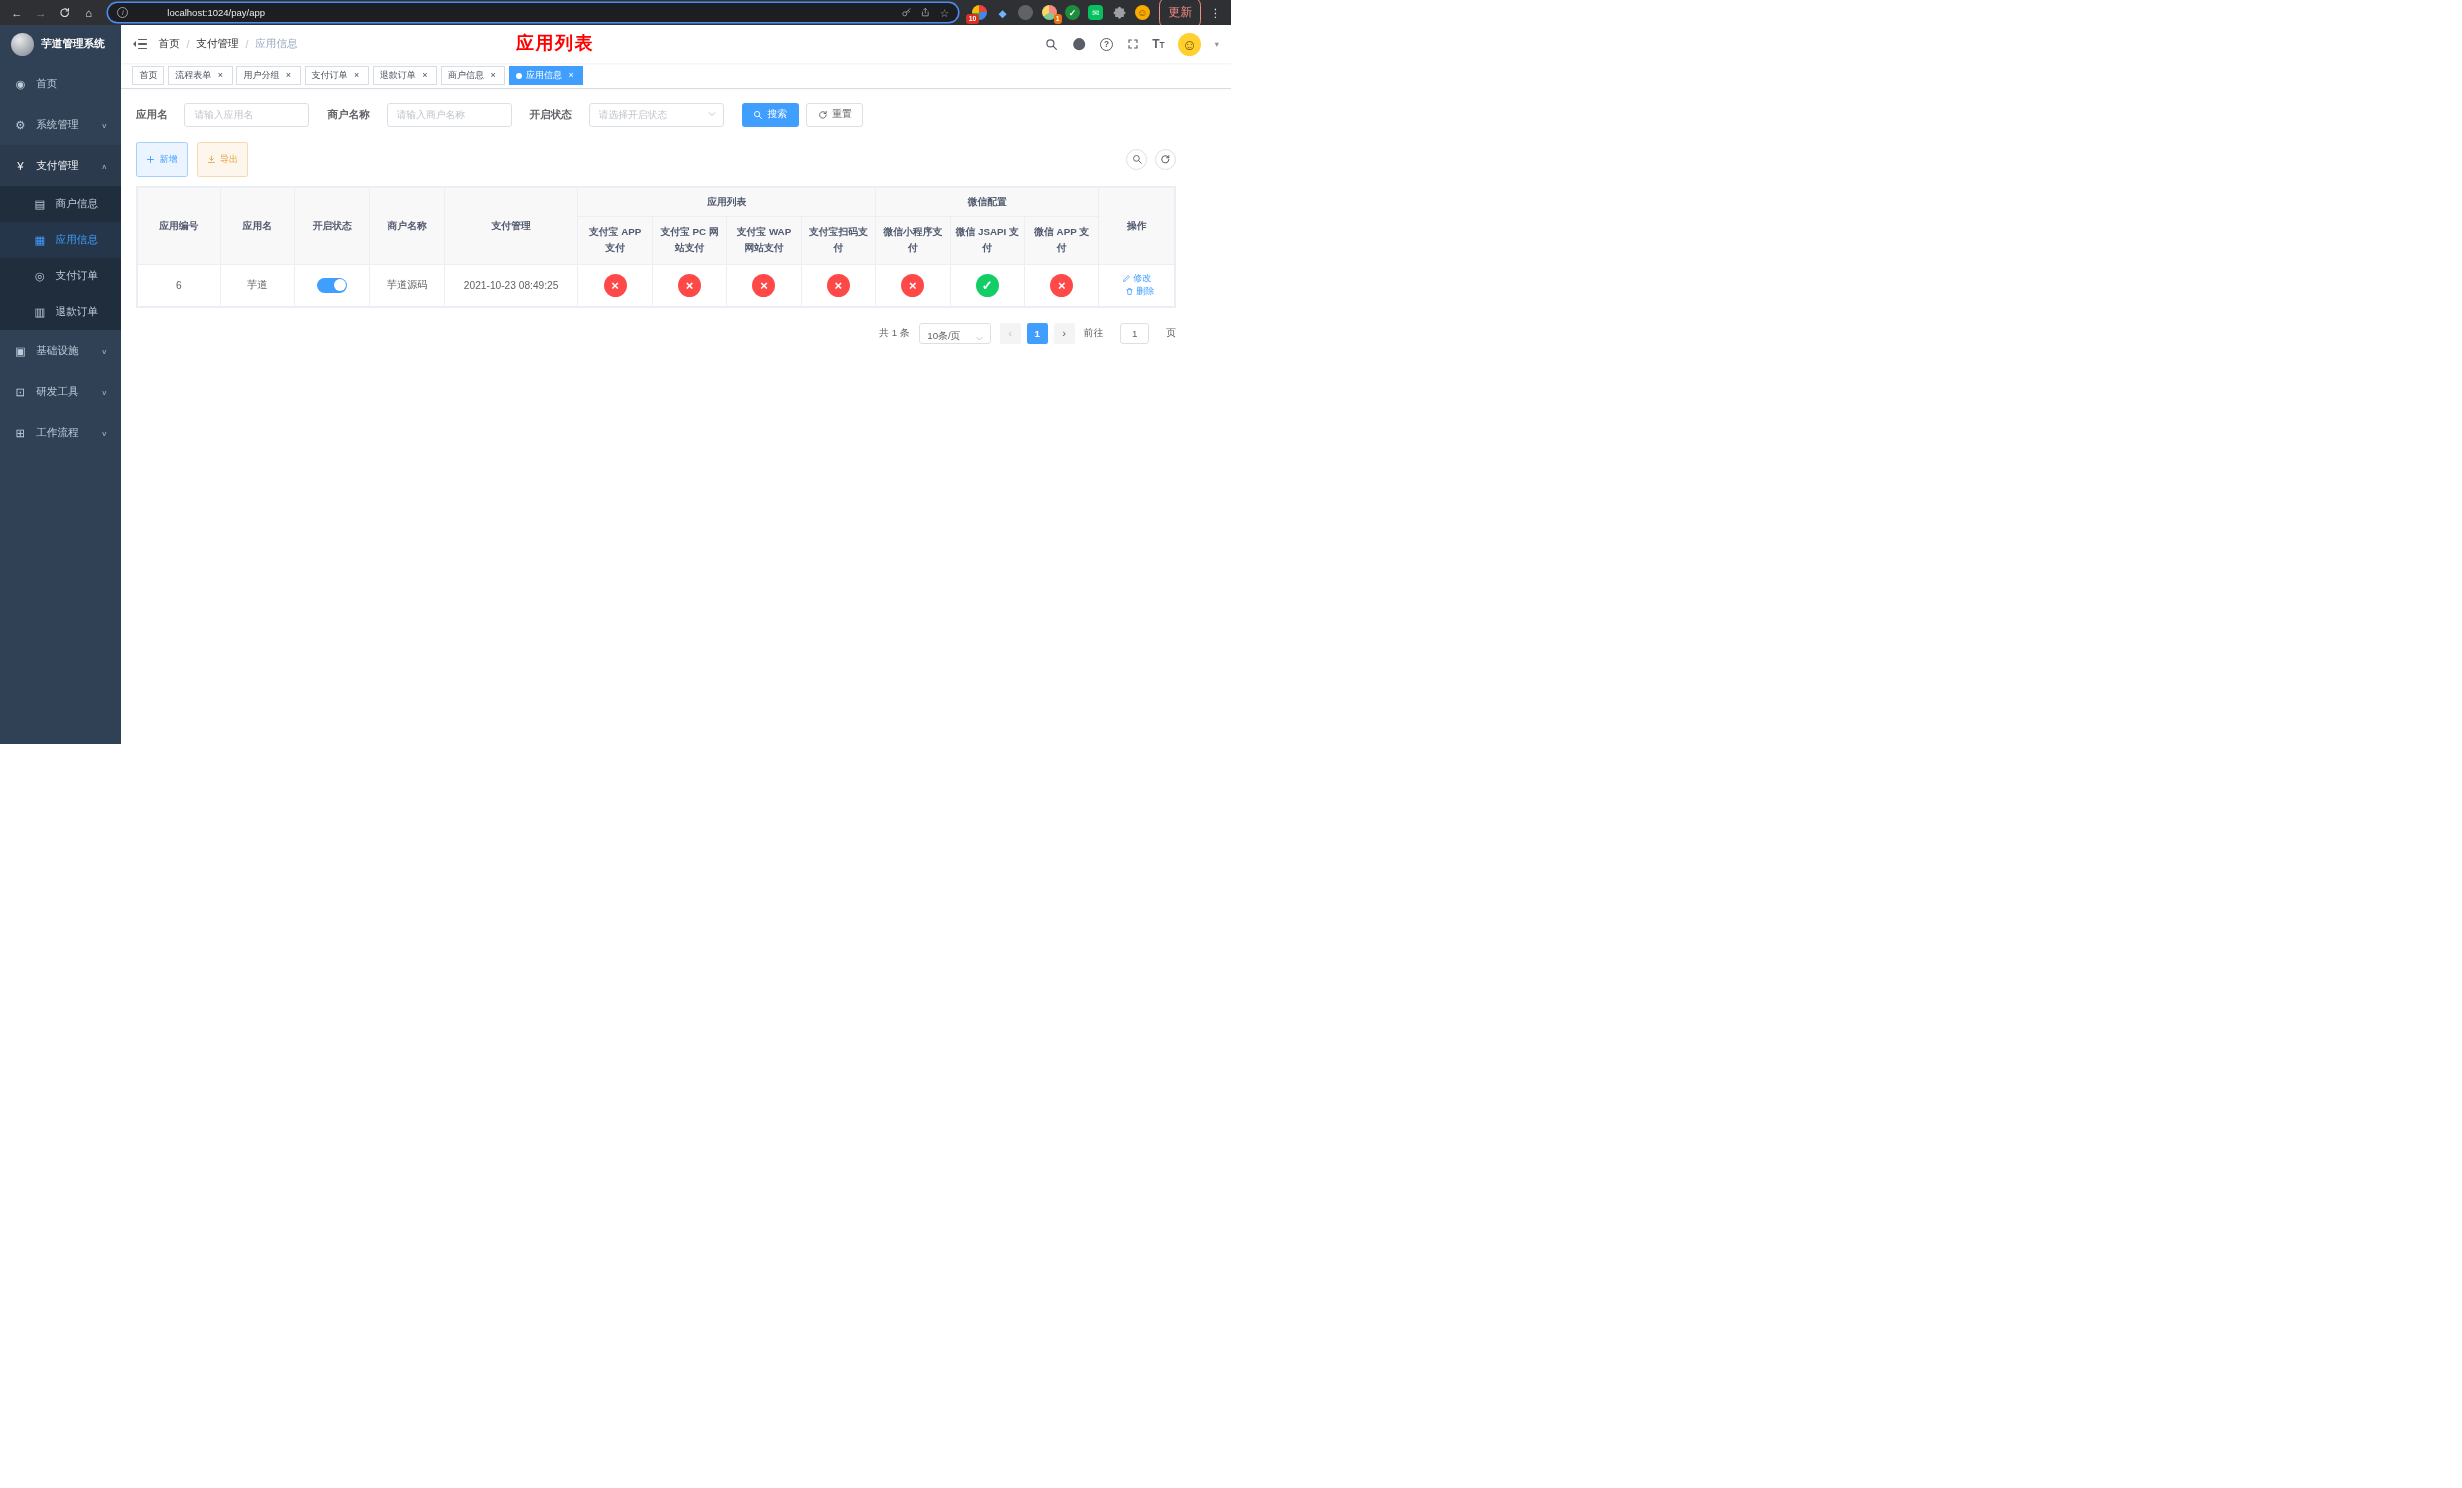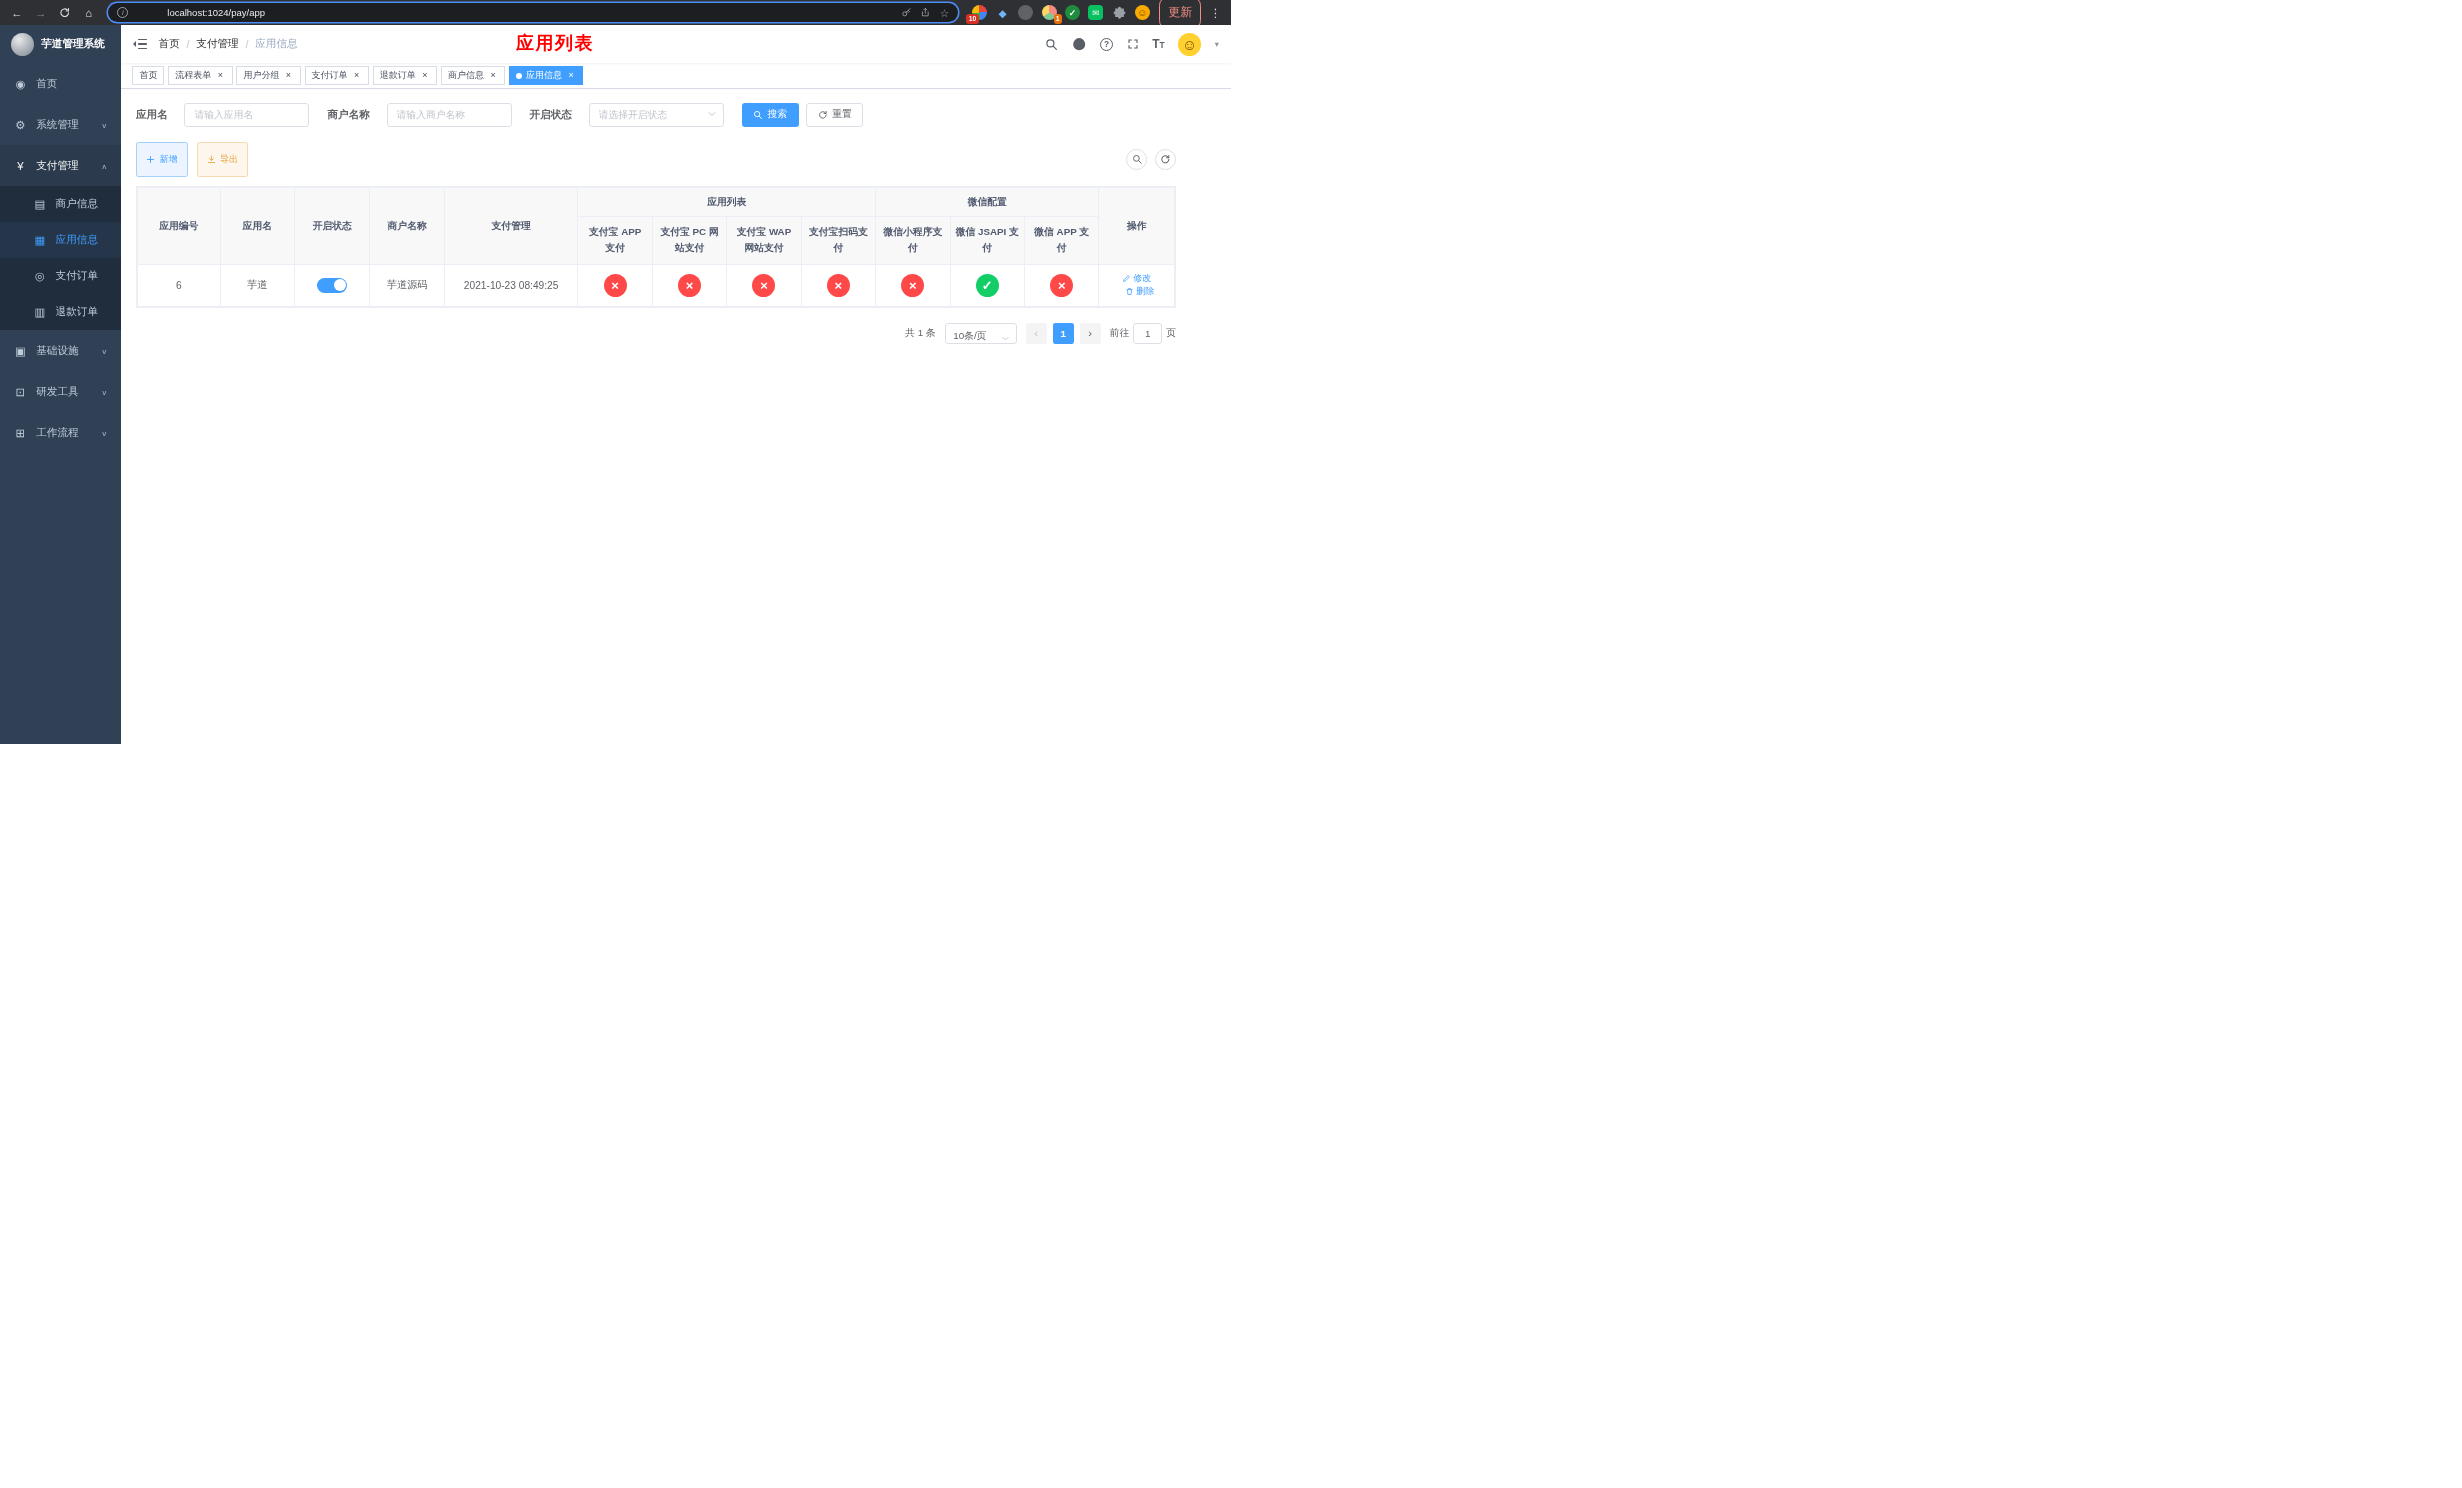--- a/index.html
+++ b/index.html
@@ -141,21 +141,21 @@
   .pagination { display:flex; align-items:center; justify-content:flex-end; gap:9px; margin-top:15px;
     font-size:9.8px; color:#606266; }
   .size-select { width:72px; height:21px; border:0.8px solid #dcdfe6; border-radius:3px; display:flex;
     align-items:flex-end; justify-content:space-between; padding:0 6px 0 7.6px; color:#606266; cursor:pointer; }
   .size-select svg { color:#c0c4cc; }
   .pager { display:flex; align-items:center; gap:6px; }
   .page-btn { min-width:21px; height:21px; border-radius:2.3px; background:#f4f4f5; display:flex;
     align-items:center; justify-content:center; font-size:11.4px; cursor:pointer; }
   .page-btn.disabled { color:#c0c4cc; cursor:default; }
   .page-btn.active { background:#409eff; color:#fff; font-size:9.8px; font-weight:700; }
-  .goto { display:flex; align-items:center; gap:4px; }
+  .goto { display:flex; align-items:center; gap:17px; }
   .goto-input { width:29px; height:21px; border:0.8px solid #dcdfe6; border-radius:3px; text-align:center;
     font-size:9.8px; color:#606266; }
 </style>
 </head>
 <body>
 
 <svg width="0" height="0" style="position:absolute">
   <symbol id="sym-search" viewBox="0 0 24 24">
       <circle cx="10" cy="10" r="6.5" fill="none" stroke="currentColor" stroke-width="2.2"></circle>
       <path d="M15 15l6 6" stroke="currentColor" stroke-width="2.2" stroke-linecap="round"></path>

